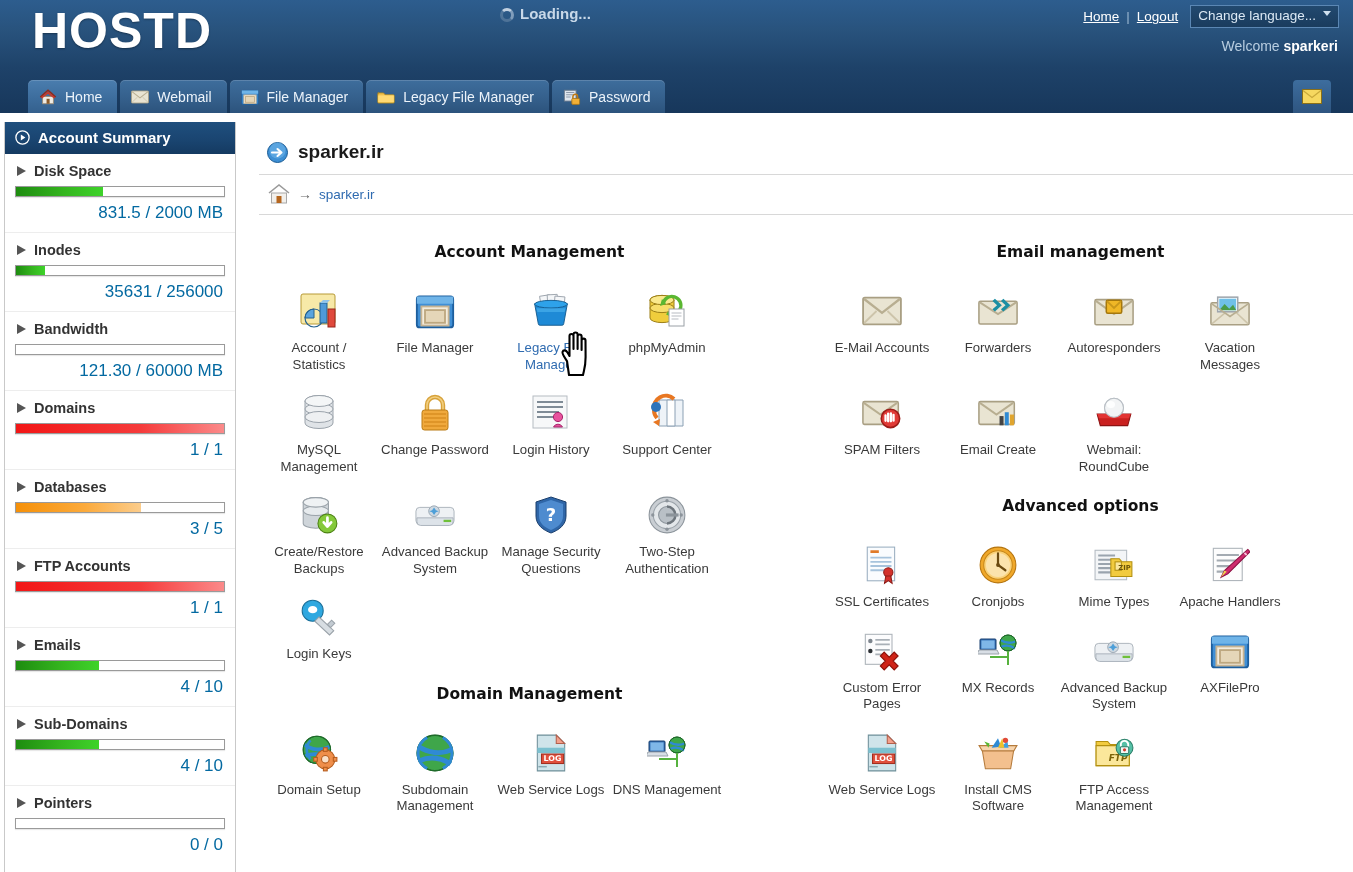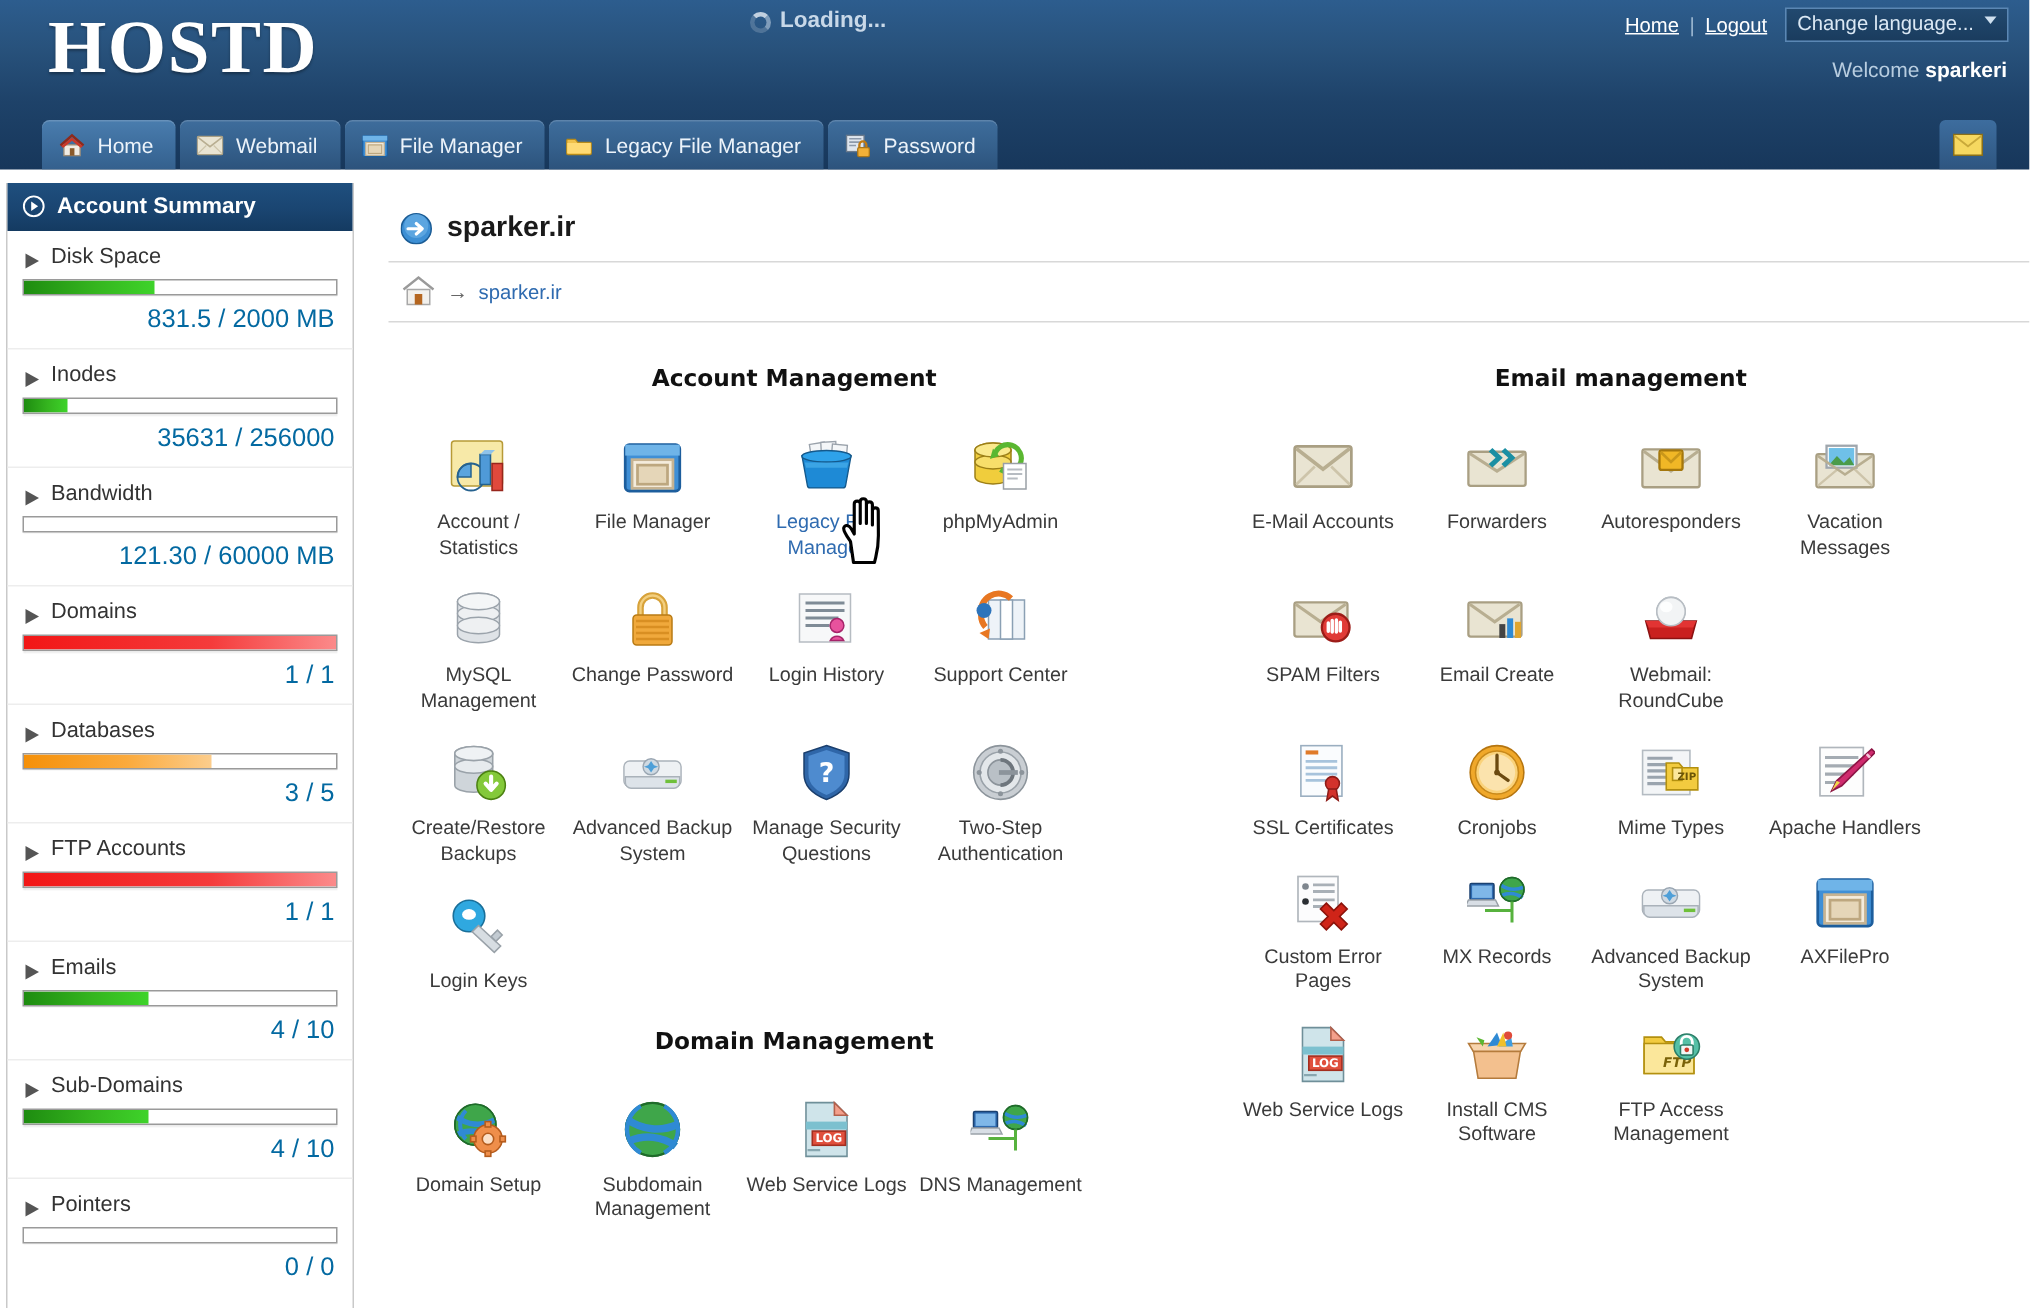--- a/index.html
+++ b/index.html
@@ -18,21 +18,21 @@
     height:113px;
     background:linear-gradient(180deg,#2d5d8e 0%,#28527c 28%,#1e4269 60%,#17375b 100%);
     overflow:hidden;
   }
   #logo {
     position:absolute; left:32px; top:2px;
     color:#ffffff;
     font-size:50px;
     font-weight:bold;
     letter-spacing:1px;
-    font-family:Liberation Serif, serif;
+    font-family:Liberation Sans, sans-serif;
     text-shadow:0 1px 2px rgba(0,0,0,.35);
   }
   #loading-wrap {
     position:absolute; left:500px; top:0px;
     display:flex; align-items:center; gap:6px;
     height:26px;
   }
   #spinner {
     width:14px; height:14px; border-radius:50%;
     border:3px solid rgba(255,255,255,.18);
@@ -126,22 +126,22 @@
   #side-head {
     background:linear-gradient(180deg,#1f4f7e 0%,#1a4571 55%,#143a61 100%);
     color:#ffffff;
     font-size:15px; font-weight:bold;
     padding:7px 10px 8px 10px;
     display:flex; align-items:center; gap:8px;
   }
   .meter-block { padding:6px 10px 7px 10px; border-bottom:1px solid #ededed; }
   .meter-block:last-child { border-bottom:none; }
   .meter-title {
-    display:flex; align-items:flex-end; gap:8px;
-    font-size:14.5px; font-weight:normal; color:#333333;
+    display:flex; align-items:center; gap:8px;
+    font-size:14.5px; font-weight:bold; color:#333333;
     padding:3px 0 7px 2px;
   }
   .arrow {
     width:0;height:0;
     border-top:5px solid transparent;
     border-bottom:5px solid transparent;
     border-left:9px solid #555;
     flex:0 0 auto;
   }
   .bar {
@@ -742,20 +742,24 @@
                   <ellipse cx="19" cy="10" rx="9" ry="9" fill="#e8eaec" stroke="#b8bec4"></ellipse>
                   <path d="M3 16 h32 l-3 11 h-26z" fill="#c9201f" stroke="#8c1212"></path>
                   <path d="M3 16 h32 l-2 4 h-28z" fill="#e23433"></path>
                   <ellipse cx="19" cy="10" rx="9" ry="9" fill="#f2f4f5" stroke="#b8bec4"></ellipse>
                   <ellipse cx="16" cy="7" rx="4" ry="3.4" fill="#ffffff" opacity=".85"></ellipse>
                 </svg>
               </span>
               <span class="lbl">Webmail: RoundCube</span>
             </div>
           </div>
+          <div class="section-head">
+            <span class="t">Advanced options</span>
+            <span class="rule"></span>
+          </div>
           <div class="grid">
             <div class="cell">
               <span class="icon-wrap">
                 <svg width="40" height="40" viewBox="0 0 32 38">
                   <rect x="2" y="2" width="26" height="32" fill="#fafcfe" stroke="#9aaec0"></rect>
                   <rect x="5" y="5" width="8" height="2.6" fill="#e07b2a"></rect>
                   <path d="M5 12 h20 M5 16 h20 M5 20 h20 M5 24 h13" stroke="#a7c3dc" stroke-width="1.8"></path>
                   <circle cx="22" cy="26" r="4.4" fill="#d3322c" stroke="#8d1c18"></circle>
                   <path d="M19.6 29.5 l-1.2 7 l3.6 -2.6 l3.6 2.6 l-1.2 -7z" fill="#d3322c" stroke="#8d1c18"></path>
                 </svg>

